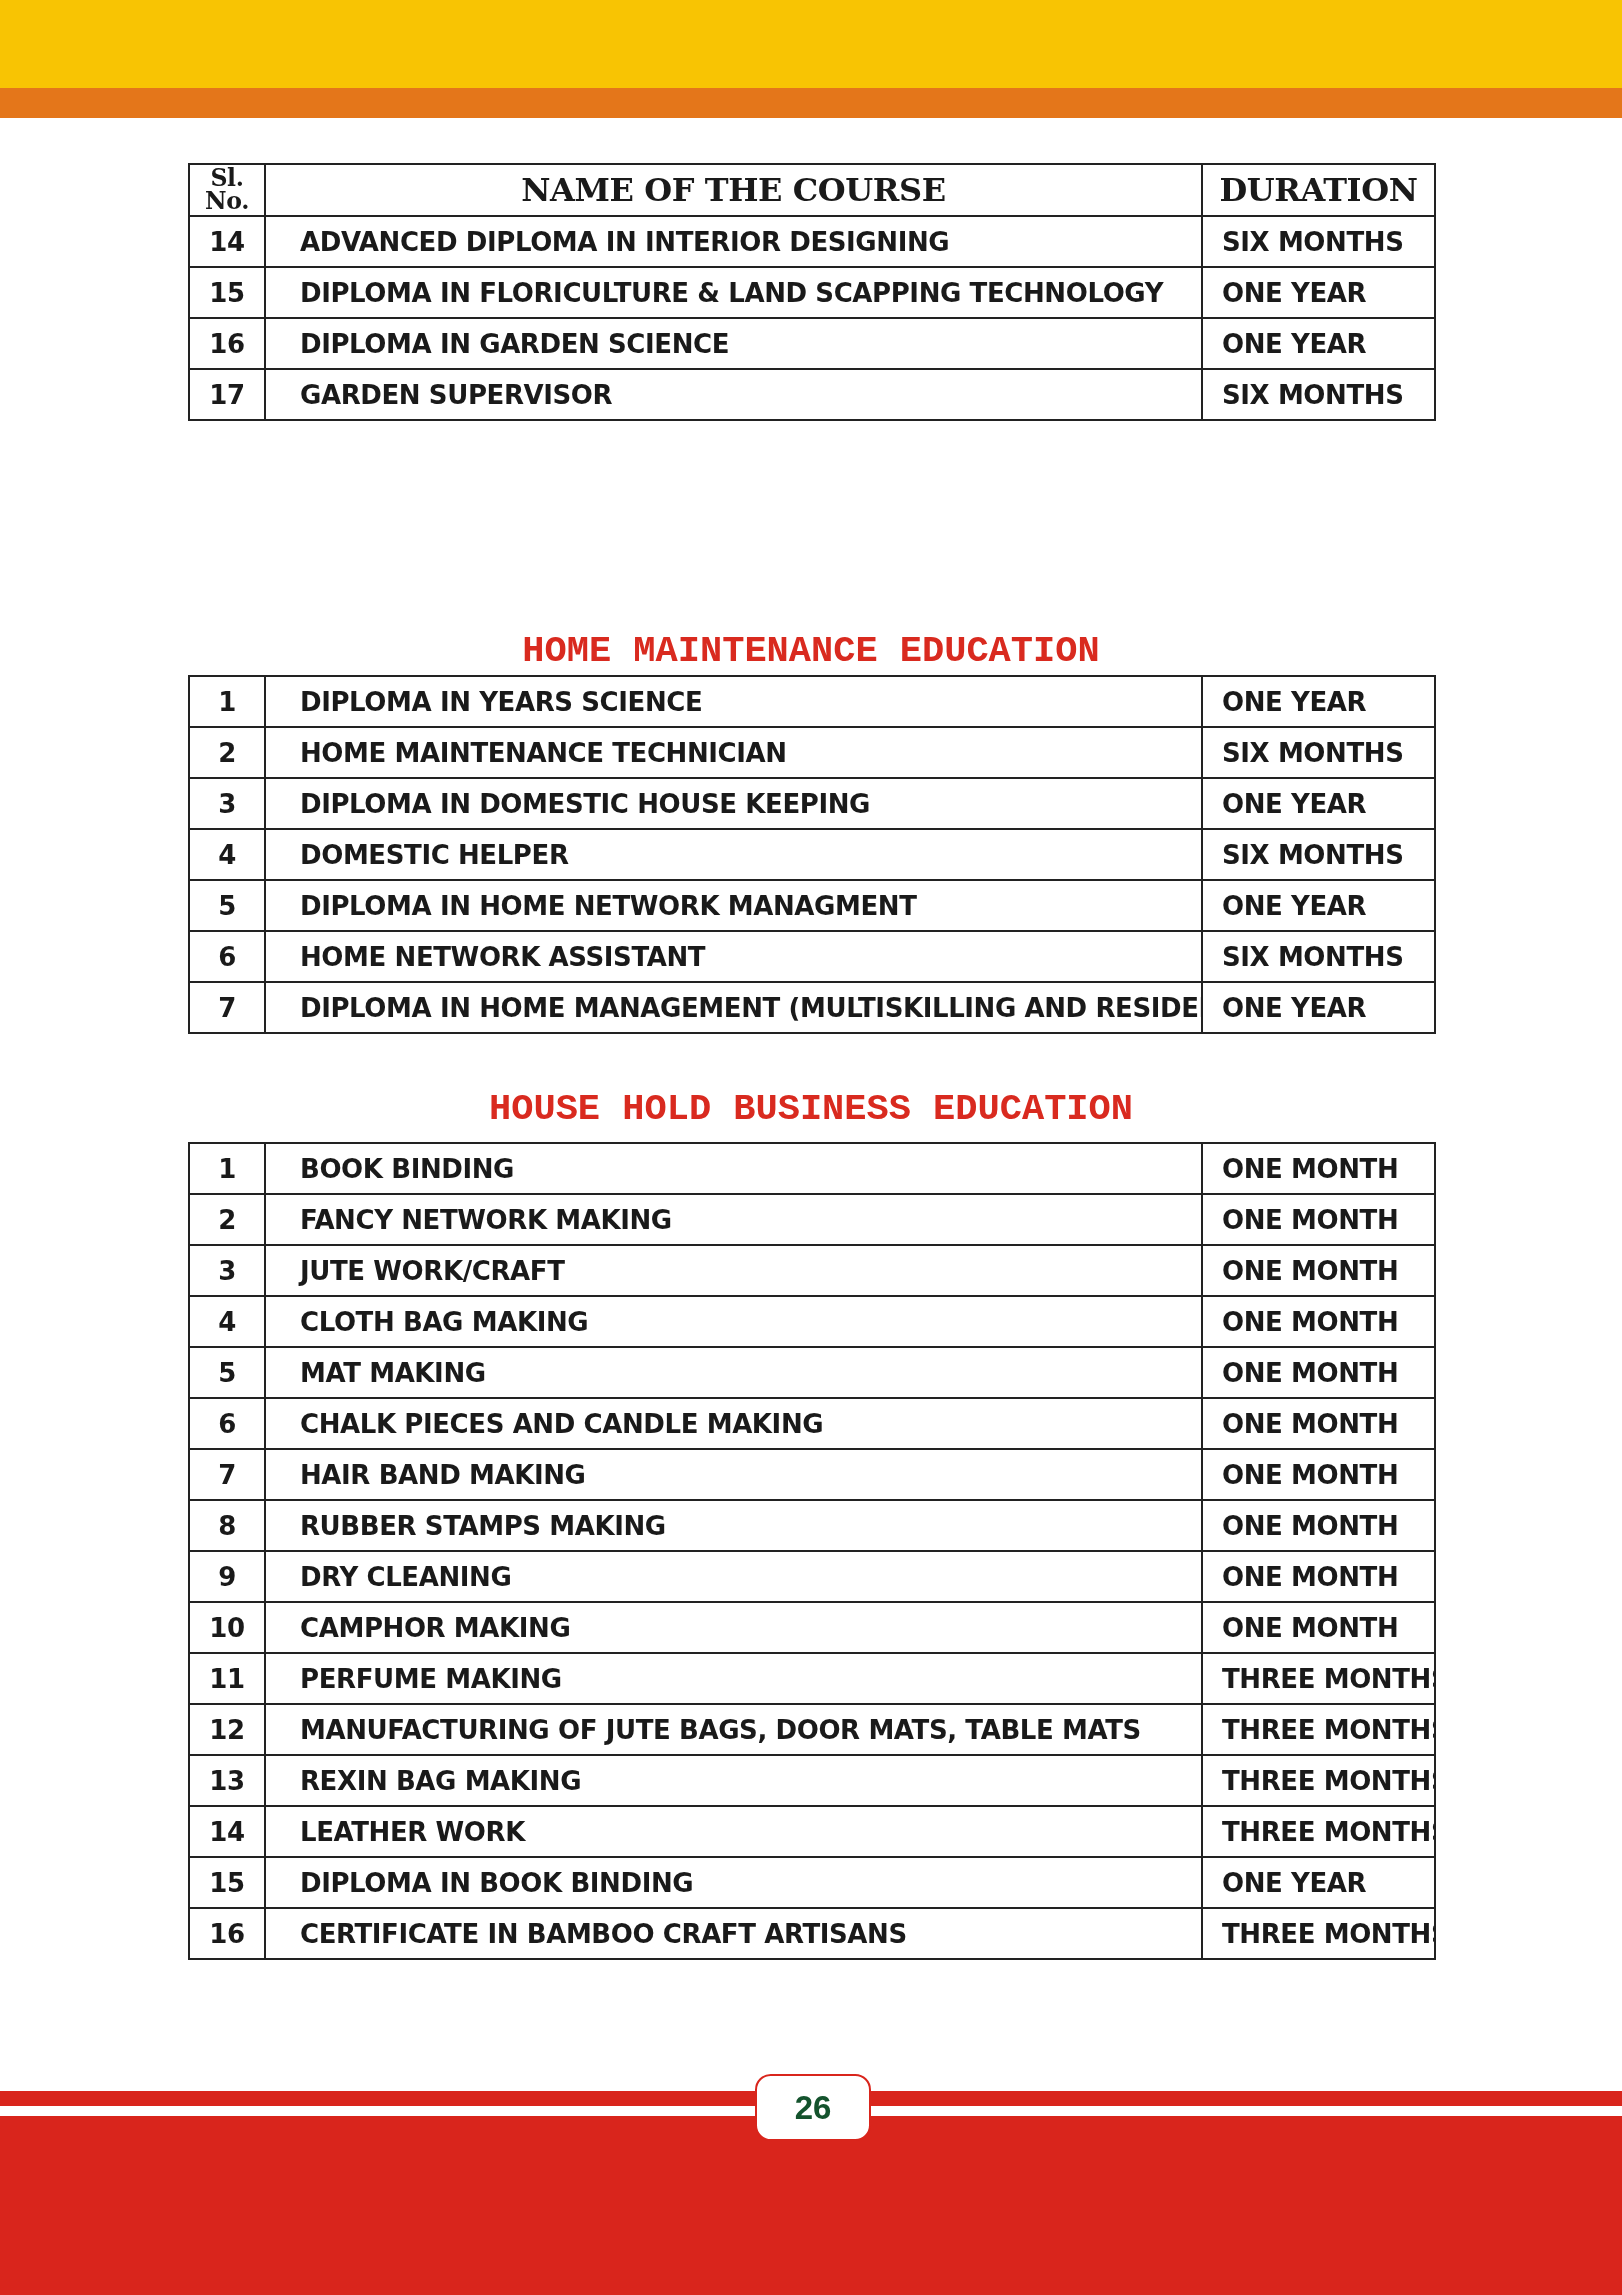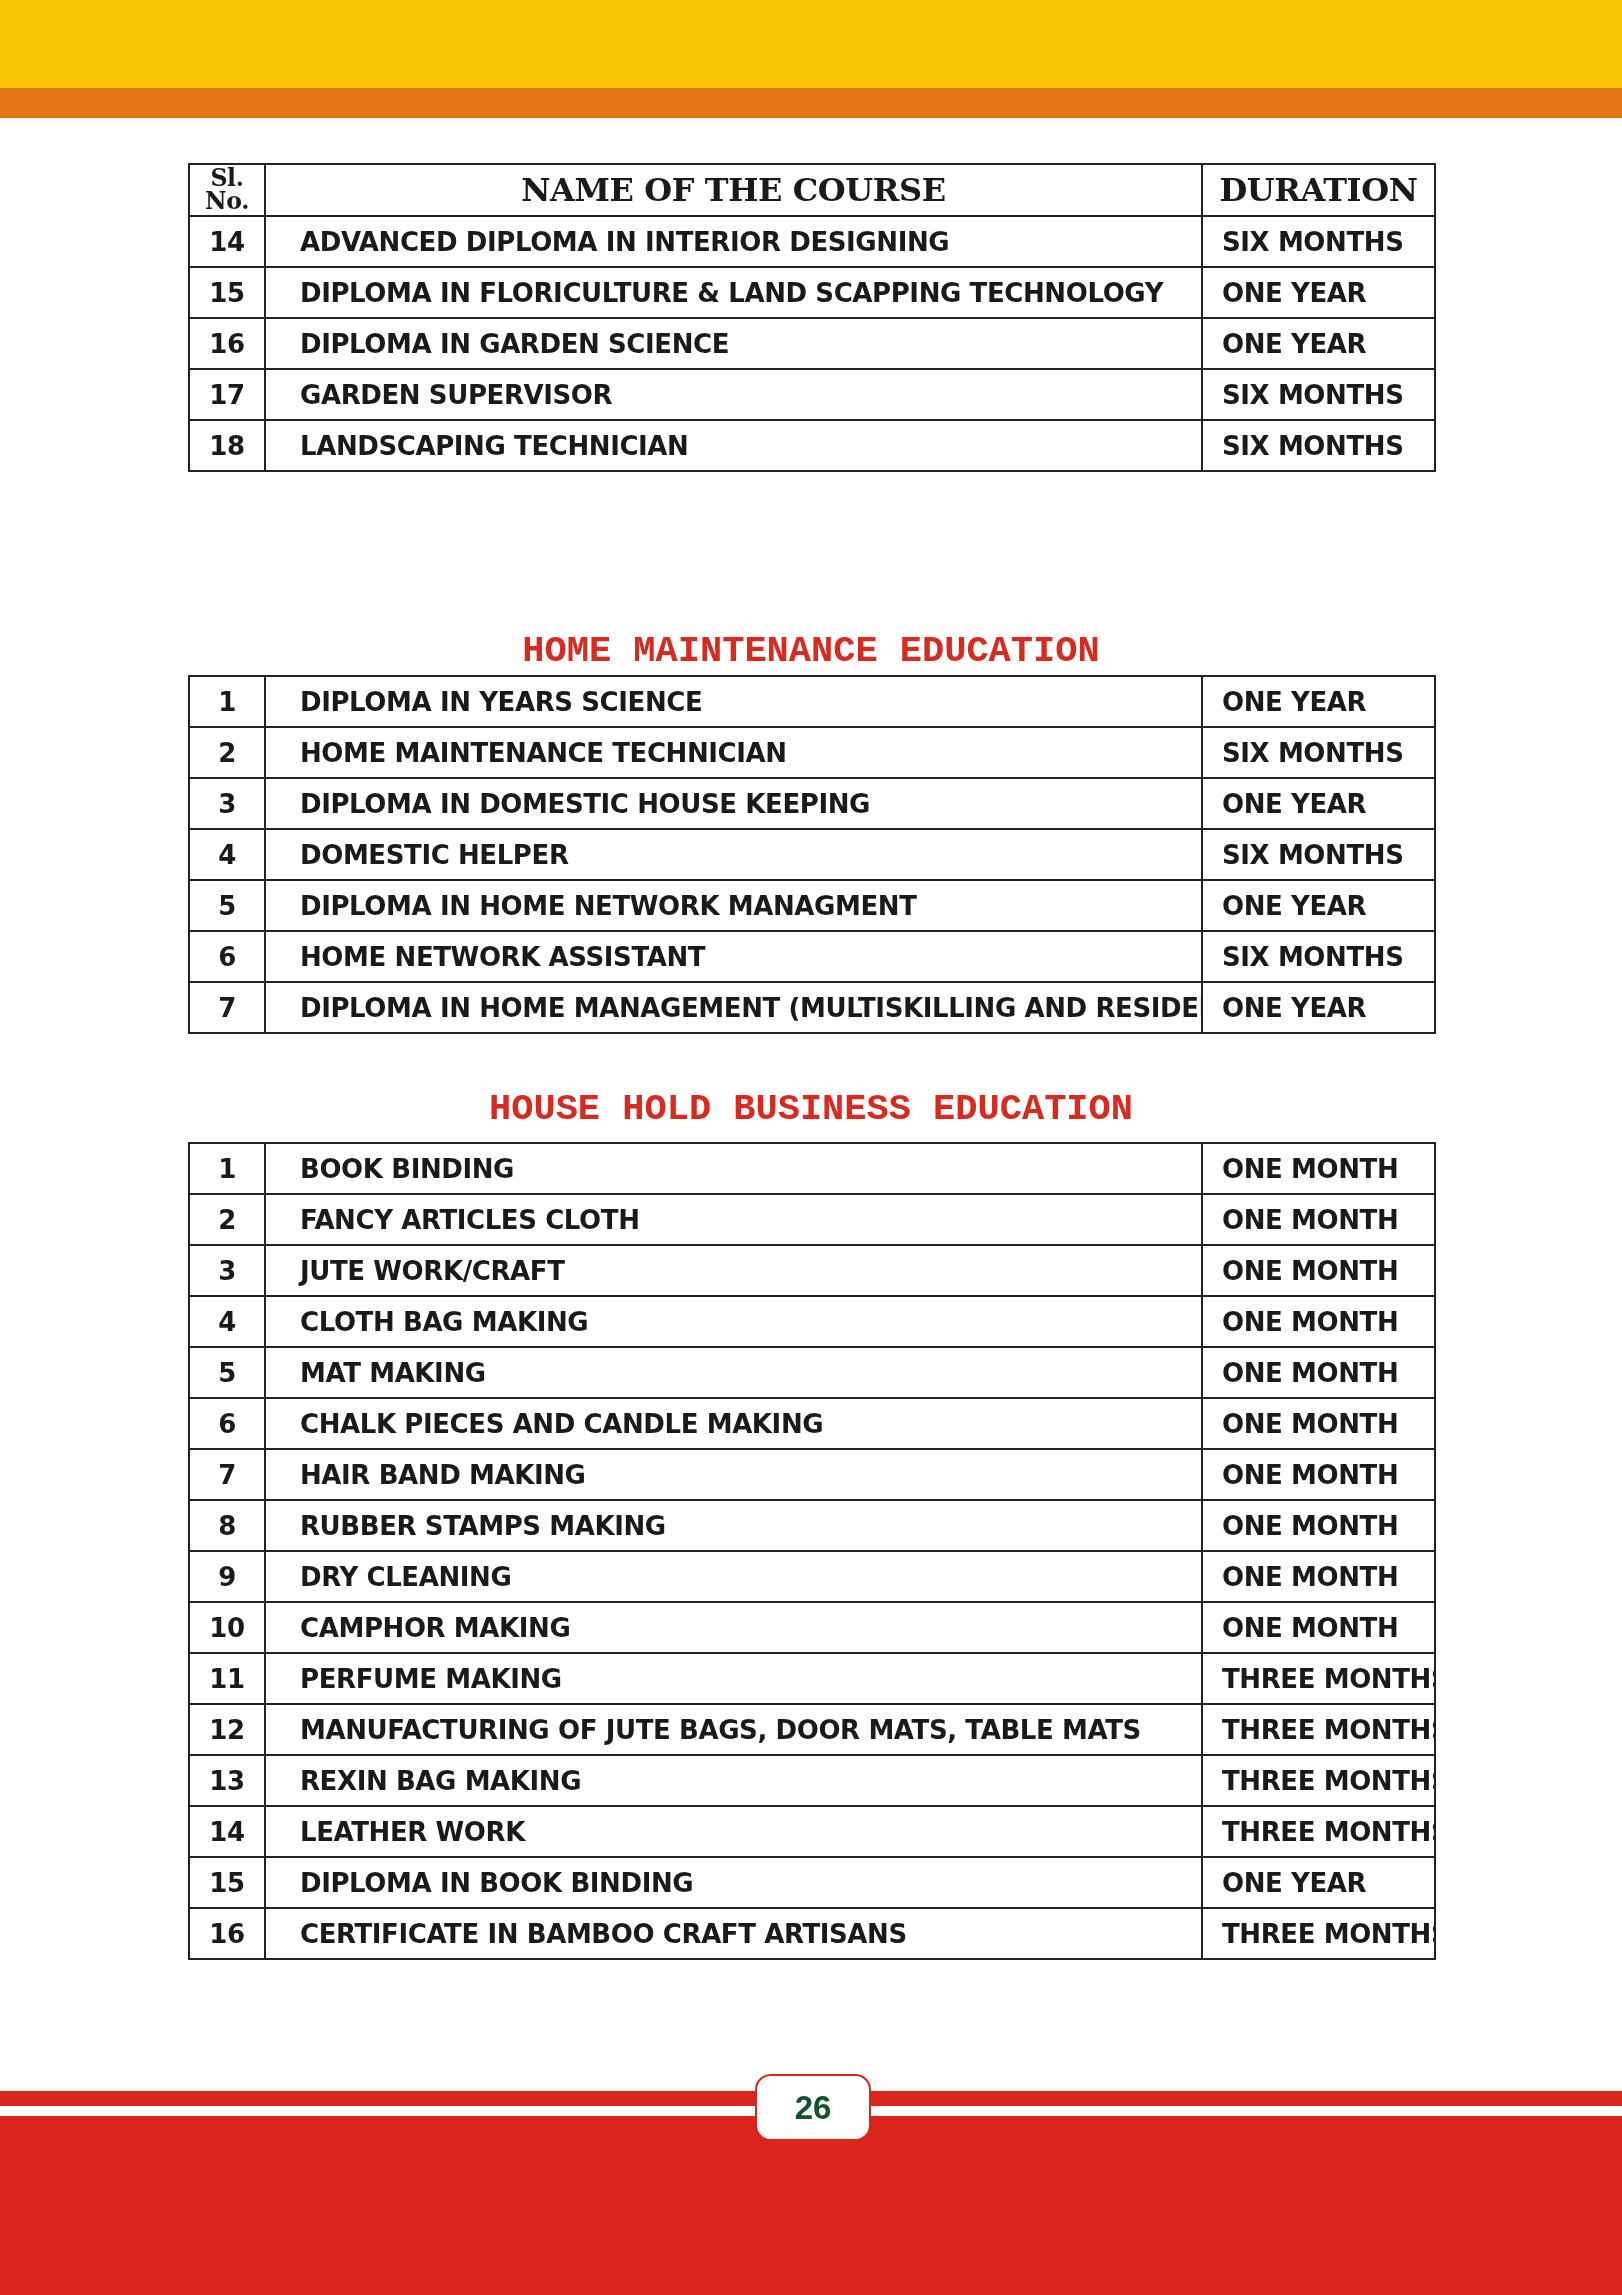--- a/index.html
+++ b/index.html
@@ -118,25 +118,20 @@
       <tr>
         <td class="no">16</td>
         <td class="name">DIPLOMA IN GARDEN SCIENCE</td>
         <td class="dur">ONE YEAR</td>
       </tr>
       <tr>
         <td class="no">17</td>
         <td class="name">GARDEN SUPERVISOR</td>
         <td class="dur">SIX MONTHS</td>
       </tr>
-      <tr>
-        <td class="no">18</td>
-        <td class="name">LANDSCAPING TECHNICIAN</td>
-        <td class="dur">SIX MONTHS</td>
-      </tr>
     </tbody>
 </table>
 
 <h2 class="section-title" id="title-2">HOME MAINTENANCE EDUCATION</h2>
 <table class="course-table" id="table-2">
   <colgroup>
       <col class="c-no">
       <col class="c-name">
       <col class="c-dur">
     </colgroup>
@@ -187,21 +182,21 @@
       <col class="c-dur">
     </colgroup>
   <tbody>
       <tr>
         <td class="no">1</td>
         <td class="name">BOOK BINDING</td>
         <td class="dur">ONE MONTH</td>
       </tr>
       <tr>
         <td class="no">2</td>
-        <td class="name">FANCY ARTICLES CLOTH</td>
+        <td class="name">FANCY NETWORK MAKING</td>
         <td class="dur">ONE MONTH</td>
       </tr>
       <tr>
         <td class="no">3</td>
         <td class="name">JUTE WORK/CRAFT</td>
         <td class="dur">ONE MONTH</td>
       </tr>
       <tr>
         <td class="no">4</td>
         <td class="name">CLOTH BAG MAKING</td>

